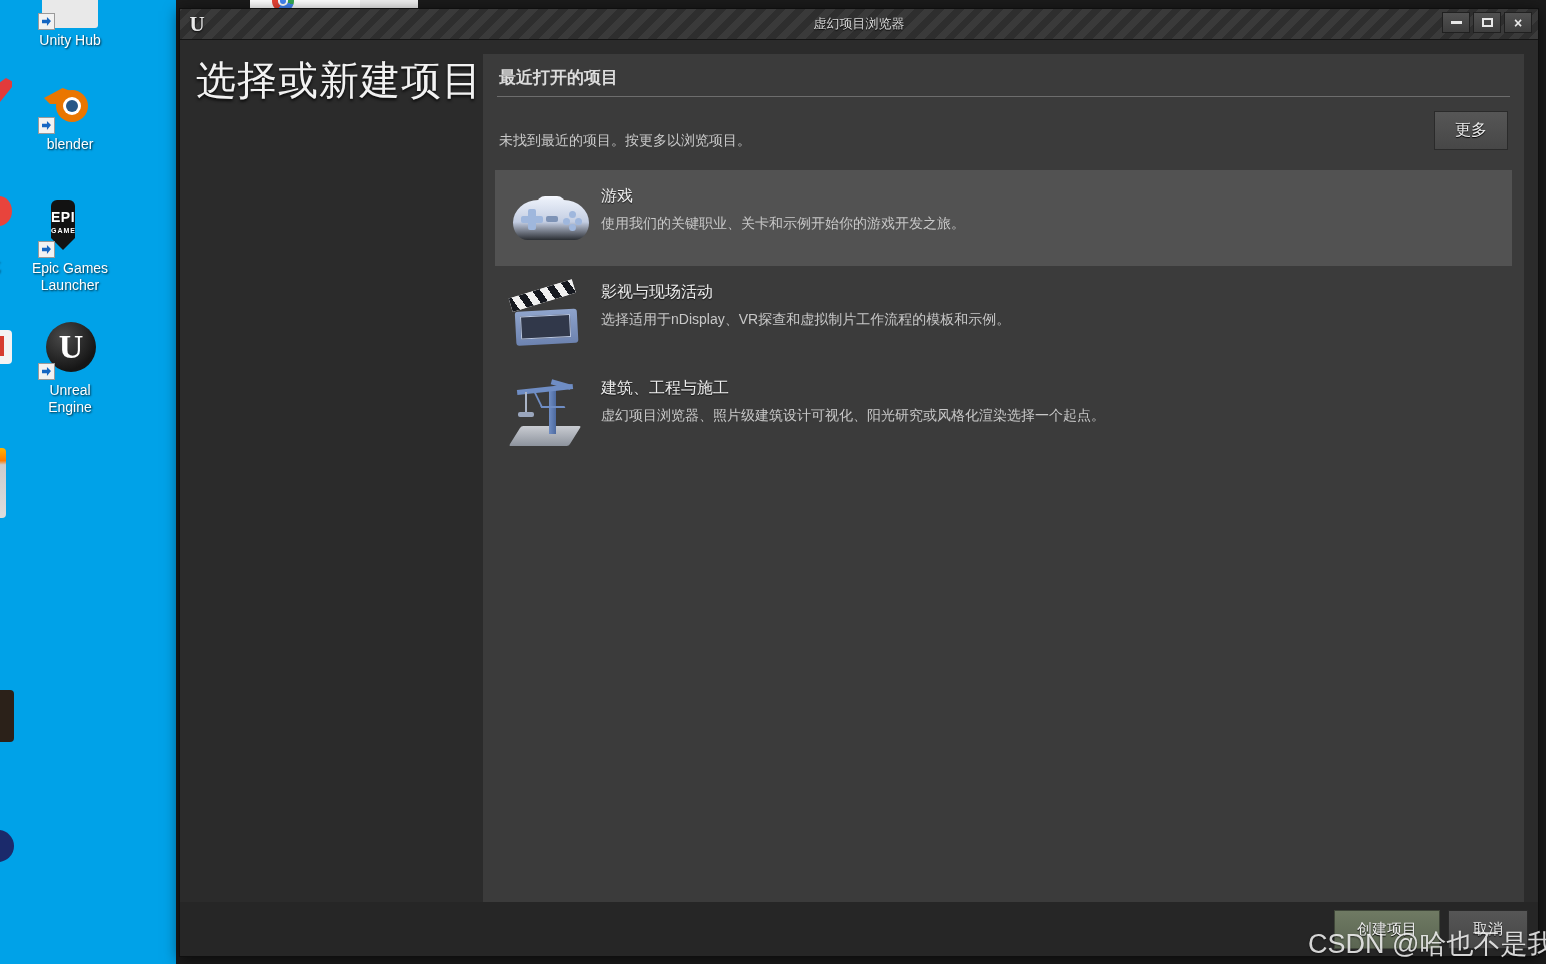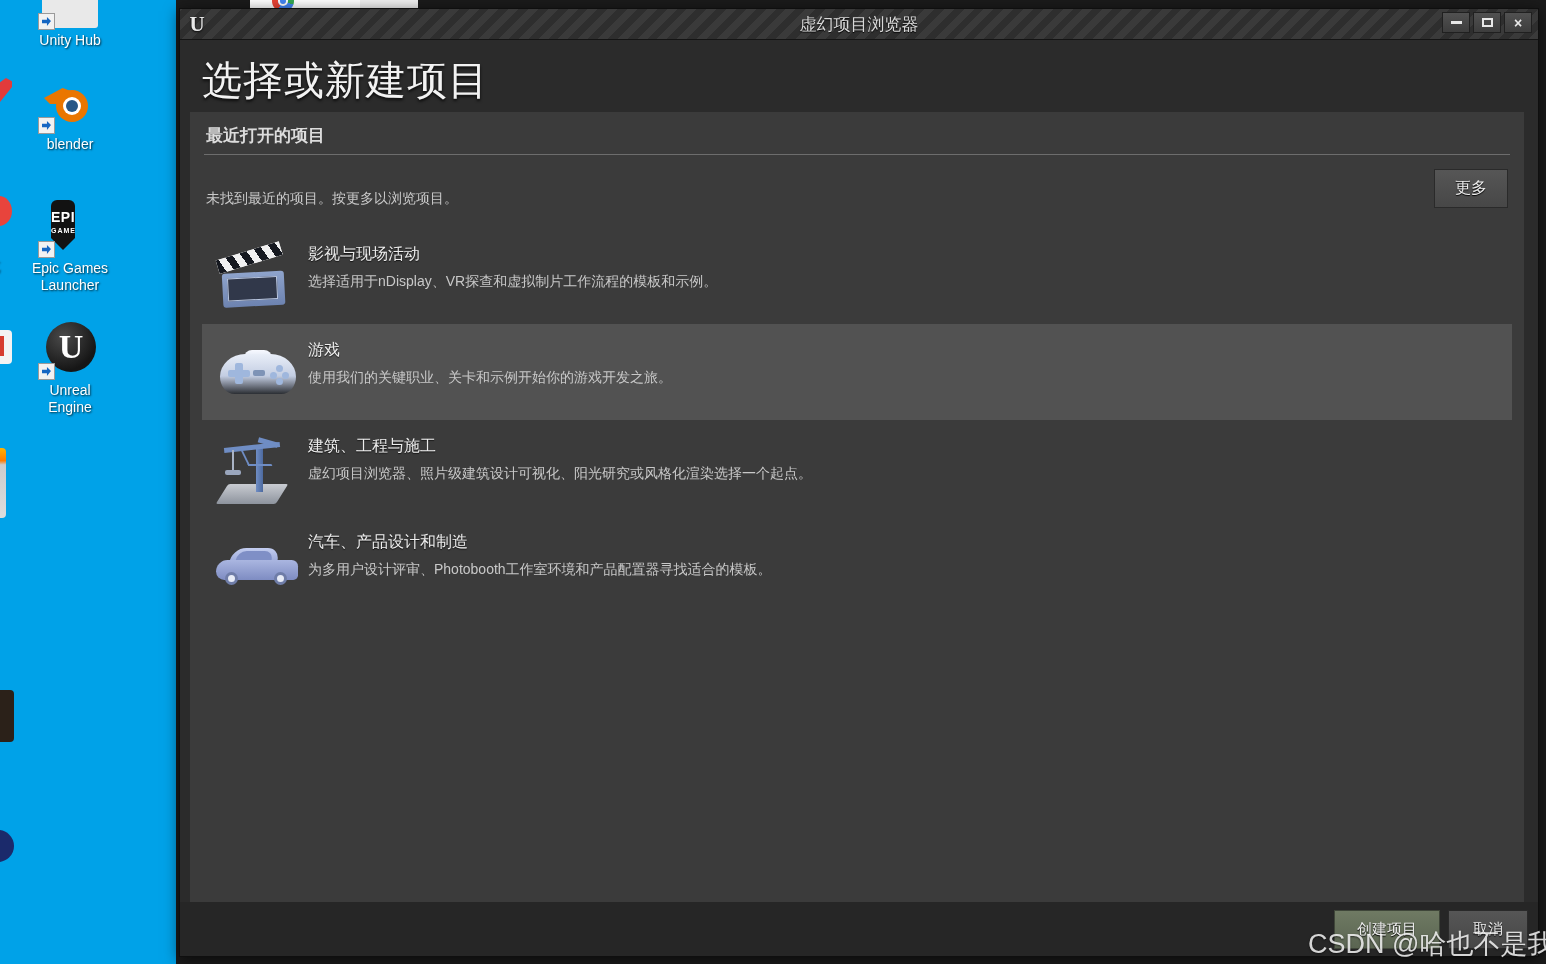--- a/index.html
+++ b/index.html
@@ -225,21 +225,21 @@
     font-family: "Liberation Serif", serif;
     font-size: 21px;
     font-weight: bold;
     text-shadow: 0 1px 2px #000;
   }
   #titlebar-title {
     position: absolute;
     left: 0; right: 0;
     text-align: center;
     color: #d8d8d8;
-    font-size: 17px;
+    font-size: 13px;
     text-shadow: 0 1px 1px #000;
     pointer-events: none;
   }
   #window-controls {
     position: absolute;
     right: 6px; top: 3px;
     display: flex;
     gap: 3px;
   }
   .wbtn {
@@ -252,24 +252,24 @@
     font-size: 12px;
   }
   .wbtn .bar-min { width: 11px; height: 3px; background: #e8e8e8; }
   .wbtn .box-max { width: 11px; height: 9px; border: 2px solid #e8e8e8; box-sizing: border-box; }
   .wbtn .x-close { font-size: 14px; font-weight: bold; line-height: 1; }
 
   
   #ue-body {
     flex: 1;
     background: #2b2b2b;
-    padding: 14px 14px 0 10px;
+    padding: 14px 14px 0 4px;
     box-sizing: border-box;
     display: flex;
-    flex-direction: column;
+    flex-direction: row;
     min-height: 0;
   }
 
   #page-title {
     color: #f2f2f2;
     font-size: 40px;
     font-weight: normal;
     line-height: 52px;
     margin: 0 0 6px 12px;
     text-shadow: 0 2px 3px rgba(0,0,0,0.8);
@@ -577,34 +577,20 @@
       <div class="section-head">最近打开的项目</div>
       <div class="section-rule"></div>
 
       <div id="recent-row">
         <div id="recent-empty-text">未找到最近的项目。按更多以浏览项目。</div>
         <button id="more-button">更多</button>
       </div>
 
 
       <div id="types-list">
-
-        <div class="type-row">
-          <div class="type-icon">
-            <div class="clapper">
-              <div class="board"></div>
-              <div class="screen"></div>
-              <div class="top"></div>
-            </div>
-          </div>
-          <div class="type-text">
-            <div class="type-title">影视与现场活动</div>
-            <div class="type-desc">选择适用于nDisplay、VR探查和虚拟制片工作流程的模板和示例。</div>
-          </div>
-        </div>
 
         <div class="type-row selected">
           <div class="type-icon">
             <div class="gamepad">
               <div class="notch"></div>
               <div class="body"></div>
               <div class="dpad-h"></div>
               <div class="dpad-v"></div>
               <div class="mid"></div>
               <div class="btns">
@@ -616,51 +602,50 @@
             </div>
           </div>
           <div class="type-text">
             <div class="type-title">游戏</div>
             <div class="type-desc">使用我们的关键职业、关卡和示例开始你的游戏开发之旅。</div>
           </div>
         </div>
 
         <div class="type-row">
           <div class="type-icon">
+            <div class="clapper">
+              <div class="board"></div>
+              <div class="screen"></div>
+              <div class="top"></div>
+            </div>
+          </div>
+          <div class="type-text">
+            <div class="type-title">影视与现场活动</div>
+            <div class="type-desc">选择适用于nDisplay、VR探查和虚拟制片工作流程的模板和示例。</div>
+          </div>
+        </div>
+
+        <div class="type-row">
+          <div class="type-icon">
             <div class="crane">
               <div class="base"></div>
               <div class="mast"></div>
               <div class="jib"></div>
               <div class="counter"></div>
               <div class="tri"></div>
               <div class="cable"></div>
               <div class="hook"></div>
             </div>
           </div>
           <div class="type-text">
             <div class="type-title">建筑、工程与施工</div>
             <div class="type-desc">虚幻项目浏览器、照片级建筑设计可视化、阳光研究或风格化渲染选择一个起点。</div>
           </div>
         </div>
 
-        <div class="type-row">
-          <div class="type-icon">
-            <div class="car">
-              <div class="cabin"></div>
-              <div class="glass"></div>
-              <div class="lower"></div>
-              <div class="wheel w1"></div>
-              <div class="wheel w2"></div>
-            </div>
-          </div>
-          <div class="type-text">
-            <div class="type-title">汽车、产品设计和制造</div>
-            <div class="type-desc">为多用户设计评审、Photobooth工作室环境和产品配置器寻找适合的模板。</div>
-          </div>
-        </div>
 
       </div>
     </div>
   </div>
 
   <div id="bottom-bar">
     <button id="create-button">创建项目</button>
     <button id="cancel-button">取消</button>
   </div>
 </div>

